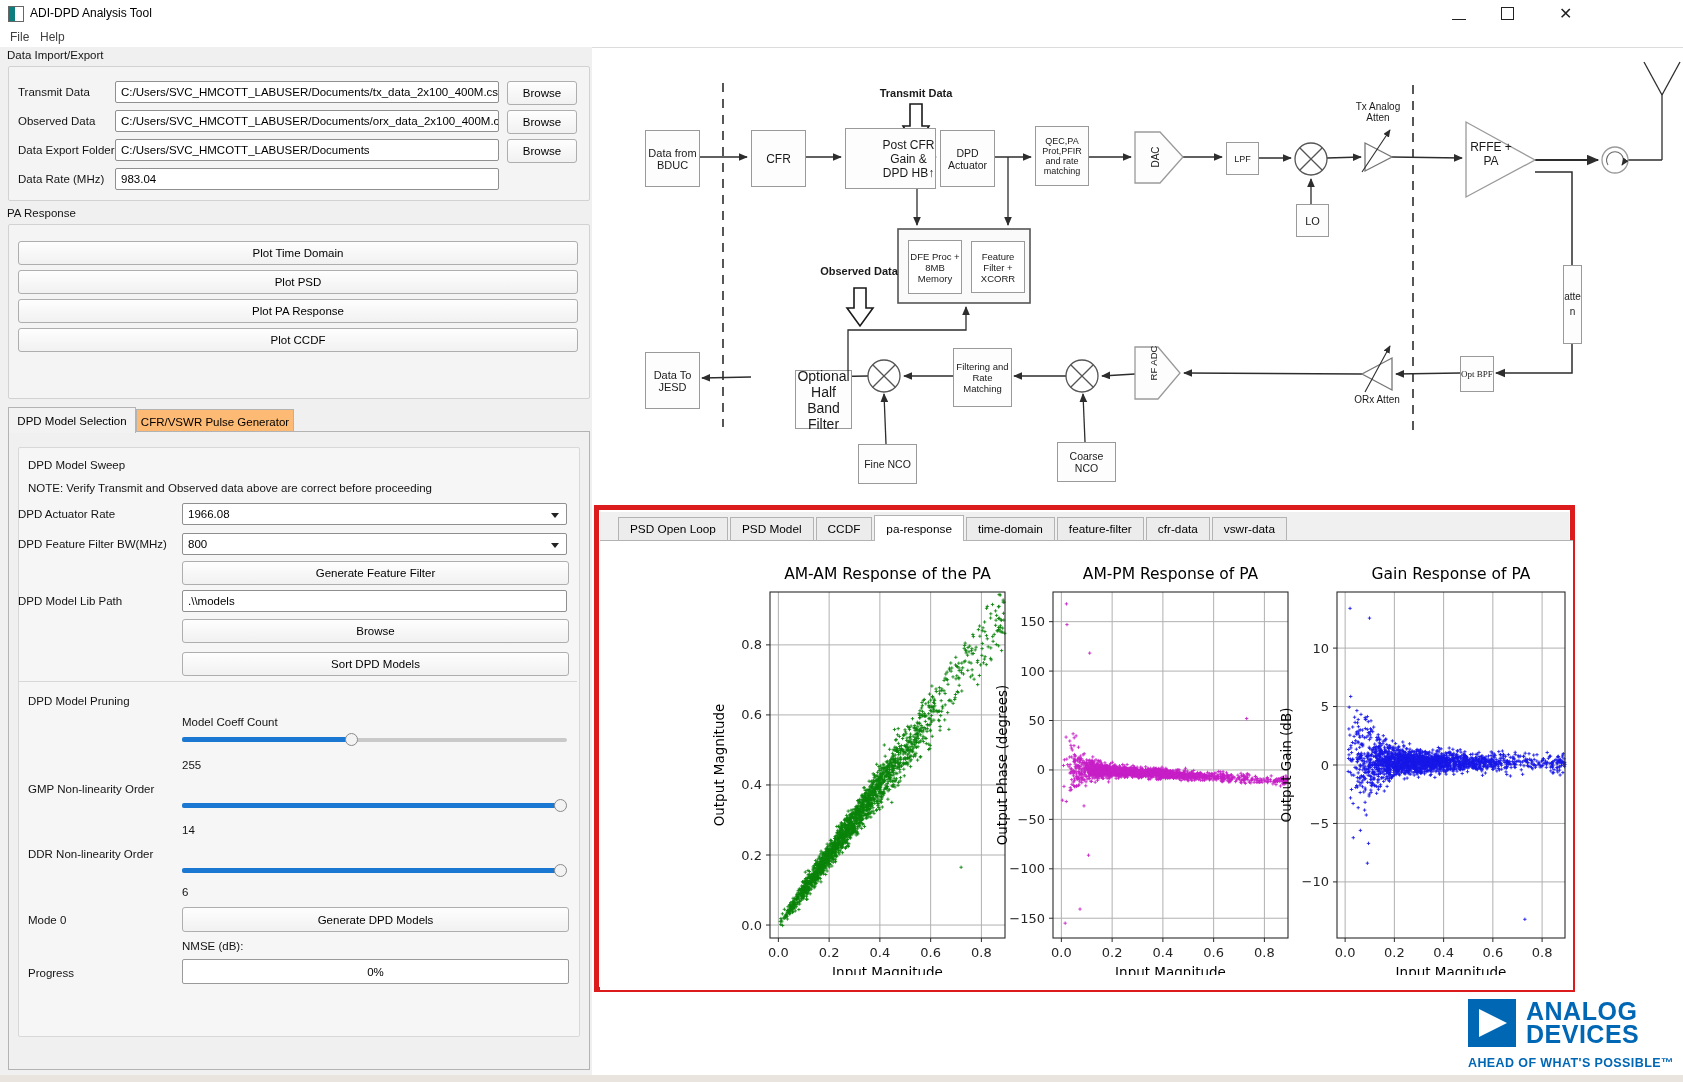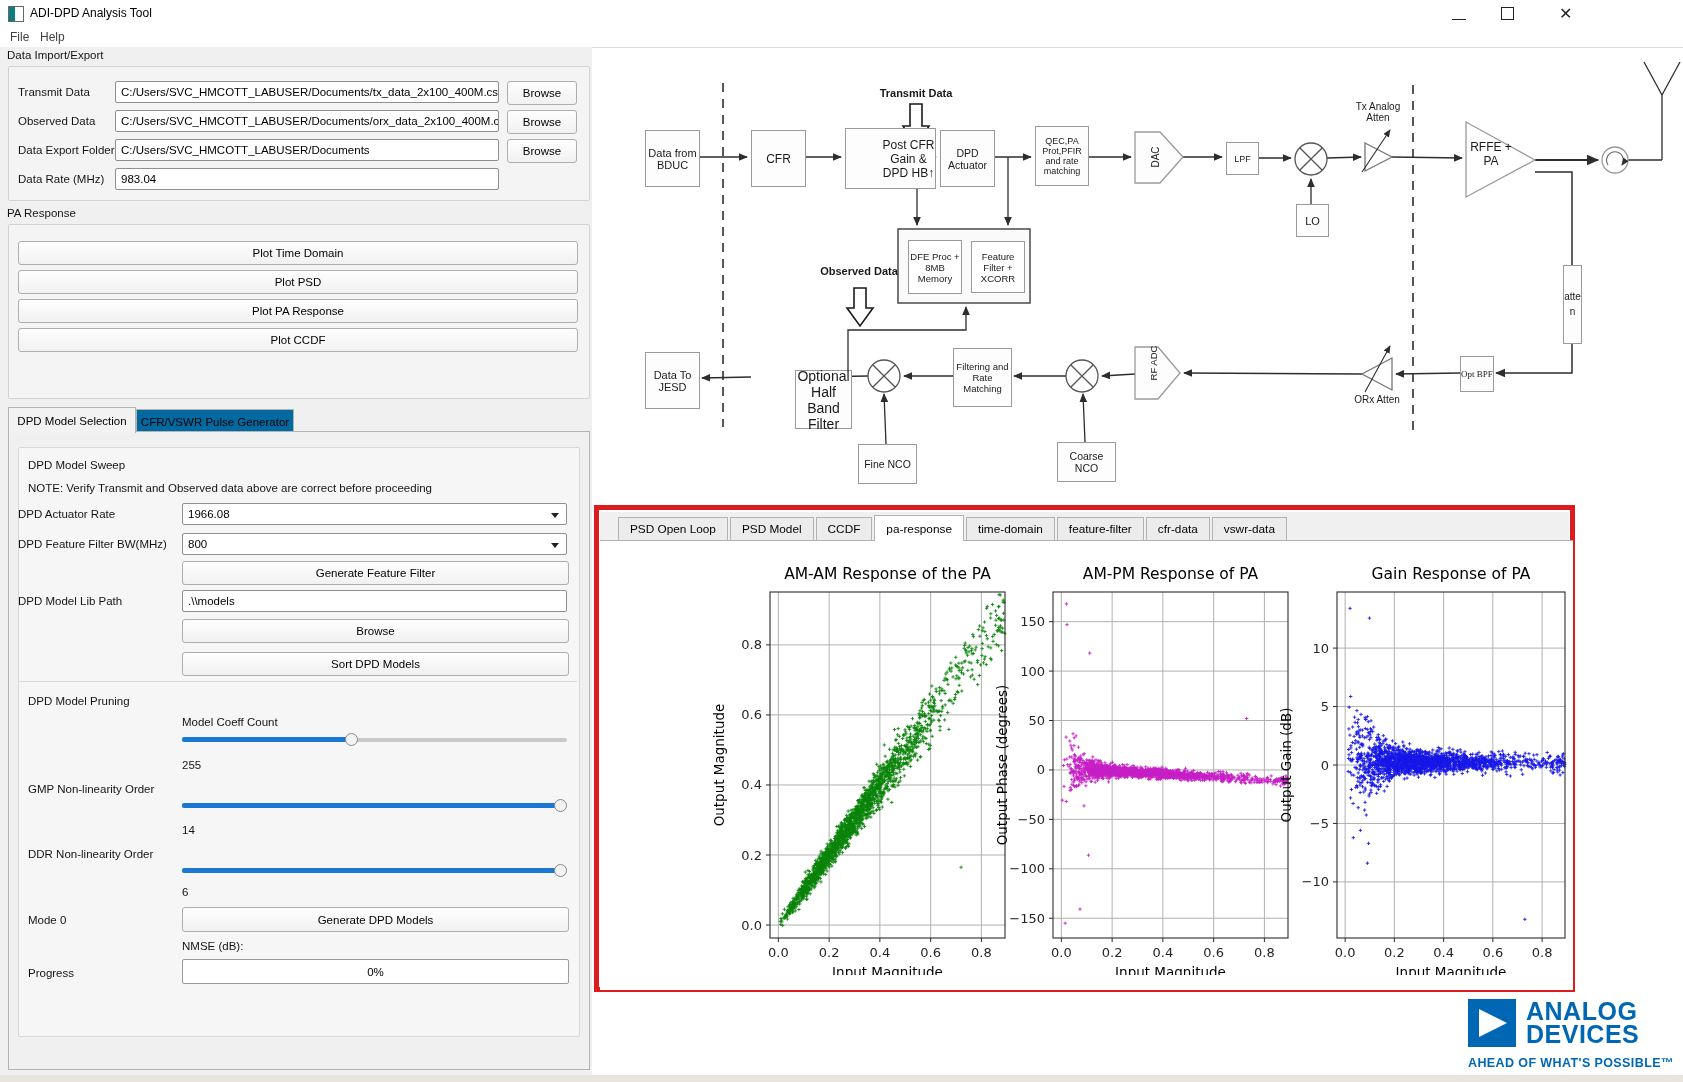--- a/index.html
+++ b/index.html
@@ -16,21 +16,21 @@
   .leftpanel{left:0;top:47px;width:592px;height:1028px;background:#f0f0f0;}
   .grouplabel{font-size:11.5px;color:#141414;}
   .groupbox{border:1px solid #d2d2d2;border-radius:2px;background:#f4f4f4;}
   .innergroup{border:1px solid #d8d8d8;border-radius:2px;background:#f6f6f6;}
   .fieldlabel{font-size:11.5px;color:#141414;line-height:20px;white-space:nowrap;}
   .rightlabel{text-align:left;}
   .textinput{background:#fff;border:1px solid #8f8f8f;border-radius:2px;font-size:11.5px;line-height:20px;padding:0 5px;white-space:nowrap;overflow:hidden;color:#000;}
   .btn{background:linear-gradient(#fefefe,#f1f1f1);border:1px solid #aeaeae;border-radius:3px;font-size:11.5px;text-align:center;color:#000;display:flex;align-items:center;justify-content:center;}
   .combo{background:#fff;border:1px solid #8f8f8f;border-radius:2px;font-size:11.5px;line-height:20px;padding:0 5px;color:#000;}
   .comboarrow{position:absolute;right:7px;top:9px;width:0;height:0;border-left:4px solid transparent;border-right:4px solid transparent;border-top:5px solid #222;}
-  .tab{border:1px solid #b3b3b3;border-bottom:none;font-size:11.5px;display:flex;align-items:center;justify-content:center;background:#0369a1;color:#000;}
+  .tab{border:1px solid #b3b3b3;border-bottom:none;font-size:11.5px;display:flex;align-items:center;justify-content:center;background:#fdba74;color:#000;}
   .tab.active{background:#f2f2f2;z-index:3;}
   .tabpanel{border:1px solid #b3b3b3;background:#f0f0f0;}
   .slider{height:13px;}
   .slider .track{position:absolute;left:0;top:5px;height:4px;width:100%;background:#c9c9c9;border-radius:2px;}
   .slider .fill{position:absolute;left:0;top:4px;height:5px;background:#1a78d2;border-radius:2px;}
   .slider .handle{position:absolute;top:0;width:13px;height:13px;border-radius:50%;background:#f3f3f3;border:1px solid #8a8a8a;box-sizing:border-box;}
   .sep{height:1px;background:#d8d8d8;}
   .progress{background:#fff;border:1px solid #9a9a9a;border-radius:2px;display:flex;align-items:center;justify-content:center;font-size:11.5px;color:#000;}
   
   .dbox{border:1px solid #9a9a9a;background:#fdfdfd;display:flex;align-items:center;justify-content:center;text-align:center;color:#1a1a1a;}

